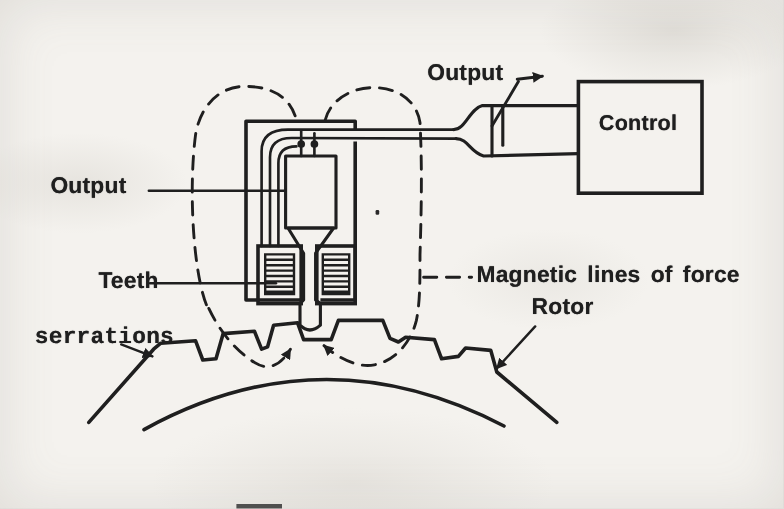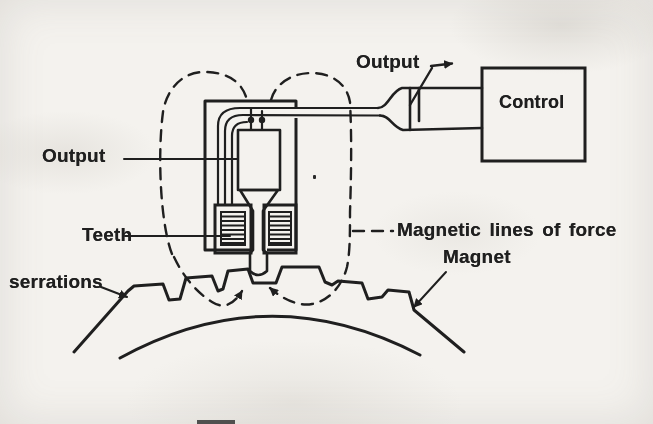--- a/index.html
+++ b/index.html
@@ -108,20 +108,20 @@
 
   <div class="lbl small" style="left:499px;top:92px;text-align:right;">
     <div>Control</div>
   </div>
 
   <div class="lbl" style="left:42px;top:145px;">Output</div>
 
   <div class="lbl" style="left:82px;top:224px;">Teeth</div>
 
   <div class="lbl" style="left:7px;top:271px;">
-    <div style="margin-left:2px;">serrations</div>
+    <div style="margin-left:22px;font-family:Liberation Mono, monospace;">serrations</div>
   </div>
 
   <div class="lbl" style="left:397px;top:219px;text-align:center;">Magnetic lines of force</div>
 
-  <div class="lbl" style="left:443px;top:246px;">Magnet</div>
+  <div class="lbl" style="left:443px;top:246px;">Rotor</div>
 
 </div>
 
 </body></html>

